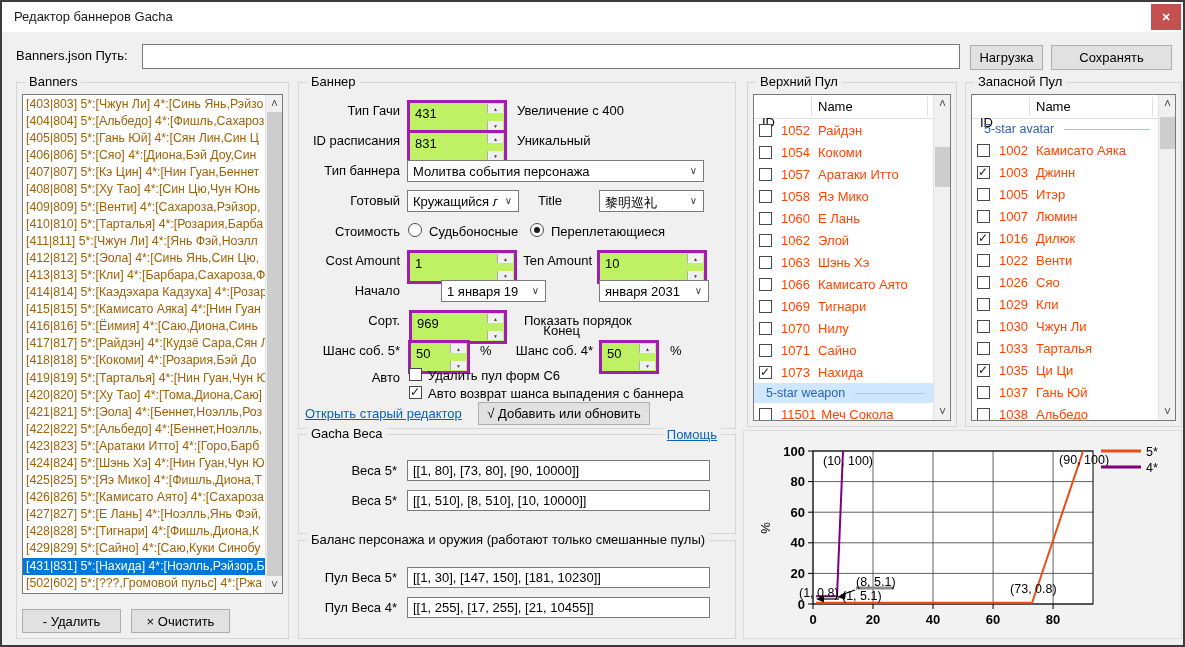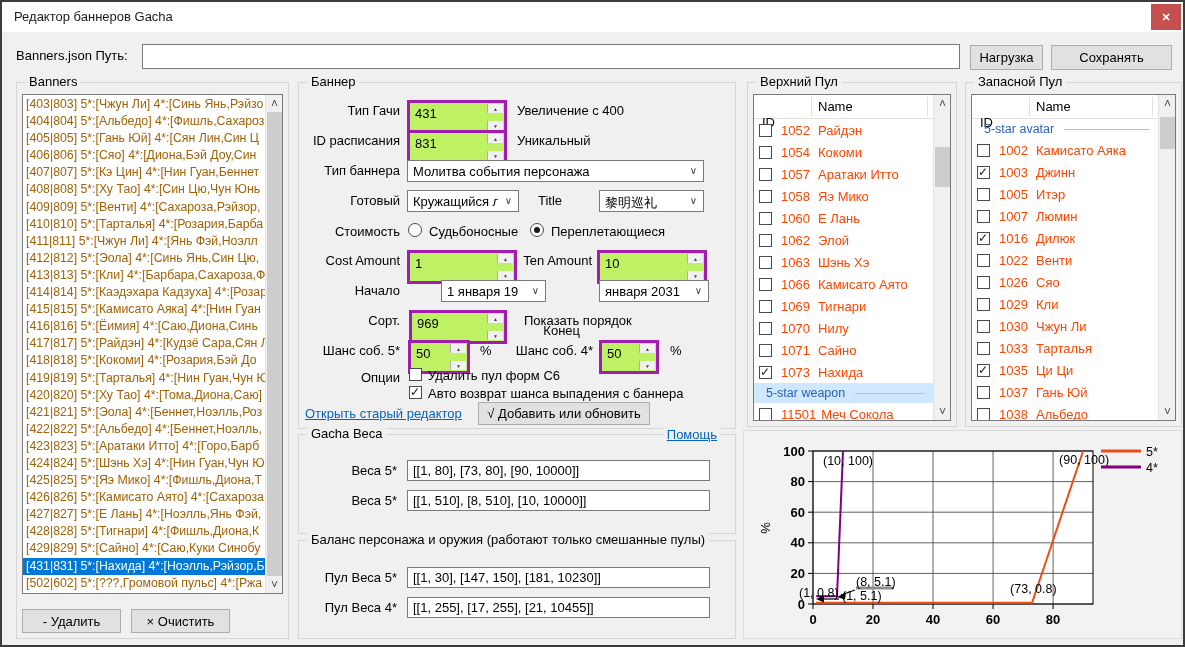--- a/index.html
+++ b/index.html
@@ -211,21 +211,21 @@
   </div>
   <span class="lbl abs" style="left:478px;top:341px;">%</span>
   <span class="rlbl abs" style="left:495px;top:341px;width:96px;">Шанс соб. 4*</span>
   <div class="spin" style="left:597px;top:338px;width:60px;">
     <span class="spin-val">50</span>
     <span class="spin-btn up"></span>
     <span class="spin-btn dn"></span>
   </div>
   <span class="lbl abs" style="left:668px;top:341px;">%</span>
 
-  <span class="rlbl abs" style="left:300px;top:368px;width:98px;">Опции</span>
+  <span class="rlbl abs" style="left:300px;top:368px;width:98px;">Авто</span>
   <span class="cb" style="left:407px;top:366px;"></span>
   <span class="lbl abs" style="left:426px;top:366px;">Удалить пул форм С6</span>
   <span class="cb checked" style="left:407px;top:384px;"></span>
   <span class="lbl abs" style="left:426px;top:384px;">Авто возврат шанса выпадения с баннера</span>
 
   <span class="link abs" style="left:303px;top:404px;">Открыть старый редактор</span>
   <div class="btn" style="left:476px;top:400px;width:172px;height:23px;">
       <span>√ Добавить или обновить</span>
     </div>
 

